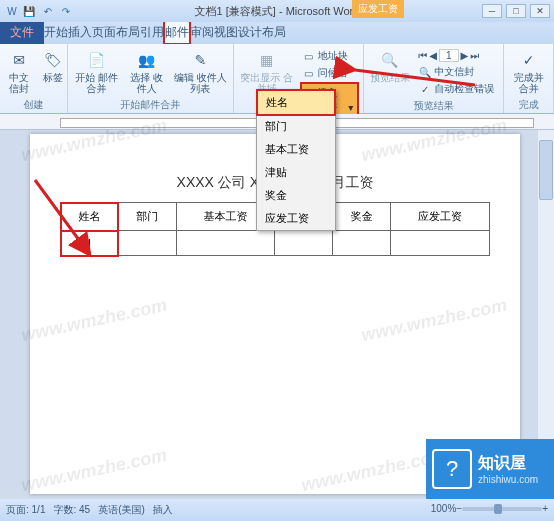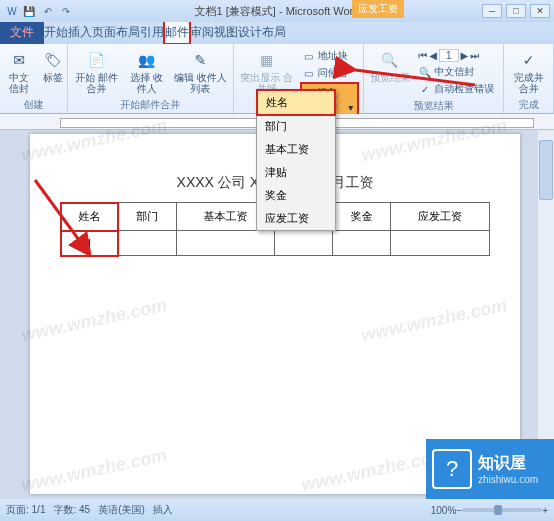--- a/index.html
+++ b/index.html
@@ -58,21 +58,21 @@
 
 
 .arrow{position:absolute;pointer-events:none;z-index:15}
 .arrow svg{overflow:visible}
 
 
 .scroll-v{position:absolute;right:0;top:16px;bottom:0;width:16px;background:#e8eef7}
 .scroll-thumb{position:absolute;top:10px;width:14px;left:1px;height:60px;background:#c2d4ec;border:1px solid #9bb8db;border-radius:2px}
 
 
-.statusbar{position:absolute;bottom:0;left:0;right:0;height:22px;background:linear-gradient(#d8e7fb,#c2d9f5);display:flex;align-items:center;font-size:10px;color:#3b5a7a;padding:4px 6px;gap:8px}
+.statusbar{position:absolute;bottom:0;left:0;right:0;height:22px;background:linear-gradient(#d8e7fb,#c2d9f5);display:flex;align-items:flex-start;font-size:10px;color:#3b5a7a;padding:4px 6px;gap:8px}
 .zoom{margin-left:auto;display:flex;align-items:center;}
 .zoom-slider{width:80px;height:4px;background:#b0c4de;border-radius:2px;position:relative}
 .zoom-thumb{position:absolute;left:40%;top:-3px;width:8px;height:10px;background:#7a9bc4;border-radius:2px}
 
 
 .watermark{position:absolute;color:rgba(0,0,0,.08);font-size:18px;font-weight:bold;font-style:italic;pointer-events:none;z-index:5;transform:rotate(-12deg)}
 
 
 .brand{position:absolute;right:0;bottom:22px;width:128px;height:60px;background:#2e8bdb;color:#fff;display:flex;align-items:center;gap:6px;padding:6px;z-index:30}
 .brand-icon{width:40px;height:40px;border:2px solid #fff;border-radius:4px;display:flex;align-items:center;justify-content:center;font-size:22px}

